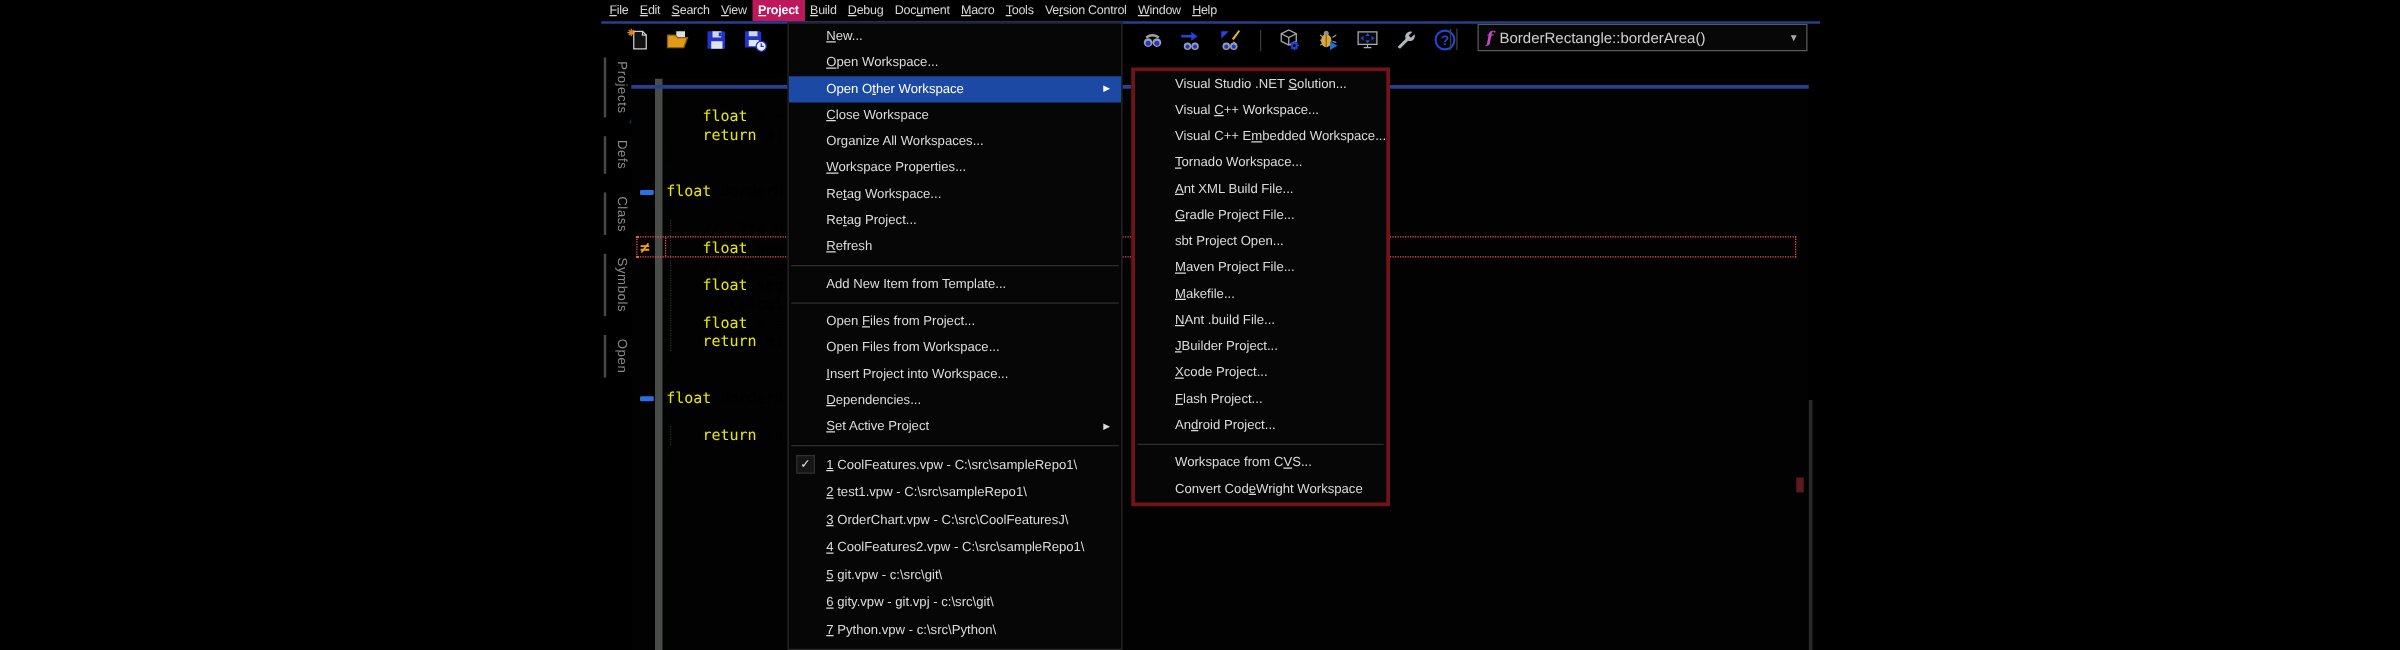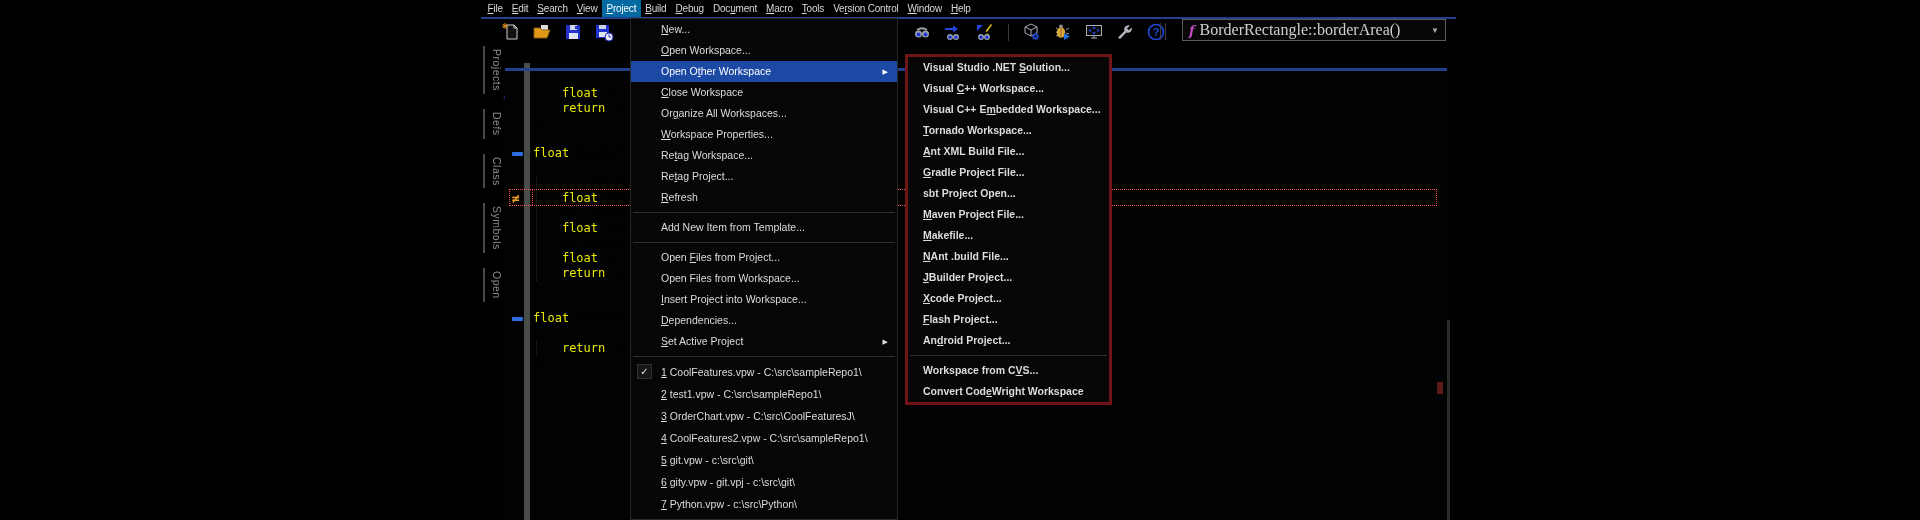--- a/index.html
+++ b/index.html
@@ -4,40 +4,40 @@
 <style>
   html,body{margin:0;padding:0;background:#000;}
   #canvas{position:relative;width:1920px;height:520px;background:#000;overflow:hidden;
           font-family:"Liberation Sans",sans-serif;-webkit-font-smoothing:antialiased;}
   #app{position:absolute;left:481px;top:0;width:975px;height:520px;}
 
   
   #menubar{position:absolute;left:0;top:0;width:100%;height:17px;display:flex;align-items:flex-end;
            padding-left:2px;font-size:10px;letter-spacing:-0.2px;color:#d8d8d8;}
   .mb-item{padding:0 4.5px;line-height:17px;height:17px;white-space:nowrap;}
-  .mb-item.sel{background:#0369a1;color:#fff;}
+  .mb-item.sel{background:#be185d;color:#fff;font-weight:bold;}
   u{text-decoration:underline;}
   #mb-line{position:absolute;left:0;top:17px;width:100%;height:2px;background:#24418f;}
 
   
   .tb-group{position:absolute;top:21px;height:22px;display:flex;gap:10px;align-items:center;}
   #tb-left{left:20px;}
   #tb-right{left:431px;}
   .tb-btn{width:21px;height:20px;display:inline-block;}
   .tb-btn svg{width:20px;height:20px;display:block;}
   .tb-sep{width:1px;height:17px;background:#3a3a3a;margin:0 3px;}
   #tb-grip{position:absolute;left:679px;top:23px;height:17px;width:4px;
            border-left:1px solid #3e3e3e;border-right:1px solid #3e3e3e;}
 
   
   #func-combo{position:absolute;left:701px;top:19px;width:264px;height:22px;background:#070707;
               border:1px solid #5a5a5a;box-sizing:border-box;display:flex;align-items:center;}
   .combo-f{color:#c44ac4;font-family:"DejaVu Serif",serif;font-style:italic;font-weight:bold;
            font-size:13px;padding:0 5px 0 6px;}
-  .combo-text{color:#cfcfcf;font-size:16px;flex:1;white-space:nowrap;overflow:hidden;font-family:Liberation Serif, serif;}
+  .combo-text{color:#cfcfcf;font-size:12px;flex:1;white-space:nowrap;overflow:hidden;}
   .combo-arrow{color:#a8a8a8;font-size:8px;padding:0 6px;}
 
   
   #file-tab{position:absolute;left:22px;top:44px;width:128px;height:19px;
             background:linear-gradient(#2e56aa,#152a57);
             clip-path:polygon(9px 0,100% 0,100% 100%,0 100%);
             color:#e8eeff;font-size:10.5px;line-height:19px;padding-left:14px;
             box-sizing:border-box;white-space:nowrap;overflow:hidden;margin-top:36px;}
   #tab-underline{position:absolute;left:24px;top:68px;width:942px;height:3px;background:#24418f;z-index:2;}
 
@@ -65,21 +65,21 @@
 
   
   #scroll-track{position:absolute;left:966px;top:320px;width:3px;height:200px;background:#262b26;}
   #scroll-marker{position:absolute;left:956px;top:382px;width:6px;height:12px;background:#5c1b1b;}
 
   
   .menu-panel{position:absolute;background:#060606;z-index:10;font-size:10.5px;color:#dcdcdc;overflow:hidden;}
   #project-menu{left:149px;top:18px;width:268px;height:502px;border:1px solid #282828;box-sizing:border-box;}
   #oow-submenu{left:424px;top:54px;width:207px;border:3px solid #701418;box-sizing:border-box;}
   .menu-item{position:relative;height:21px;line-height:21px;padding-left:30px;white-space:nowrap;}
-  #oow-submenu .menu-item{padding-left:15px;font-weight:bold;}
+  #oow-submenu .menu-item{padding-left:32px;}
   .menu-item.recent{height:22px;line-height:22px;}
   .menu-item.sel{background:#1c49a4;color:#fff;}
   .menu-sep{height:1px;background:#2e2e2e;margin:4px 2px;}
   .check{position:absolute;left:6px;top:3px;width:15px;height:15px;line-height:14px;text-align:center;
          font-size:10px;background:#161616;border:1px solid #303030;box-sizing:border-box;color:#e8e8e8;}
   .sub-arrow{position:absolute;right:9px;top:0;font-size:7px;}
 </style>
 </head>
 <body>
 

